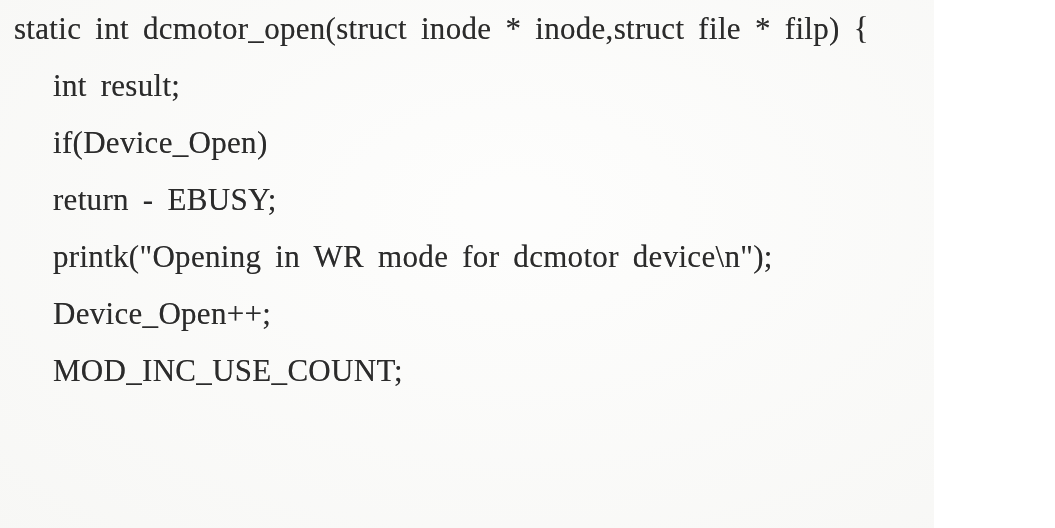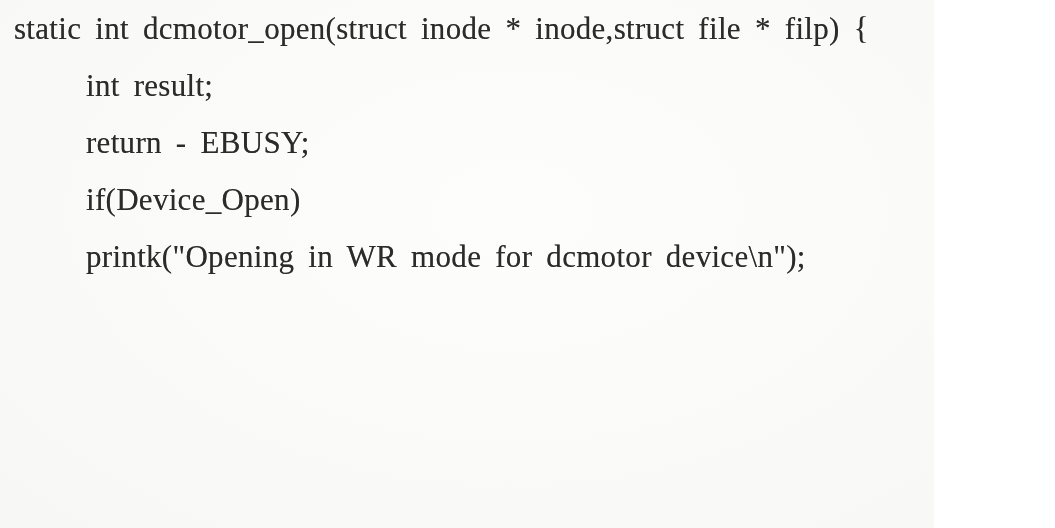--- a/index.html
+++ b/index.html
@@ -17,33 +17,35 @@
     color: #2b2b2b;
     font-family: "Liberation Serif", "DejaVu Serif", serif;
     font-size: 31px;
     line-height: 57px;
     overflow: hidden;
   }
   .code-line {
     white-space: pre;
     word-spacing: 6px;
     letter-spacing: 0.3px;
-    padding-left: 86px;
+    padding-left: 53px;
     
     text-shadow: 0 0 0.6px rgba(43,43,43,0.55);
   }
   .code-line.hang {
     padding-left: 14px;
   }
   .code-line.gap-before {
     margin-top: 11px;
   }
 </style>
 </head>
 <body>
 
 <div class="page">
   <div class="code-line hang">static int dcmotor_open(struct inode * inode,struct file * filp) {</div>
   <div class="code-line">int result;</div>
+  <div class="code-line">if(Device_Open)</div>
   <div class="code-line">return - EBUSY;</div>
-  <div class="code-line">if(Device_Open)</div>
   <div class="code-line">printk("Opening in WR mode for dcmotor device\n");</div>
+  <div class="code-line">Device_Open++;</div>
+  <div class="code-line">MOD_INC_USE_COUNT;</div>
 </div>
 
 </body></html>

